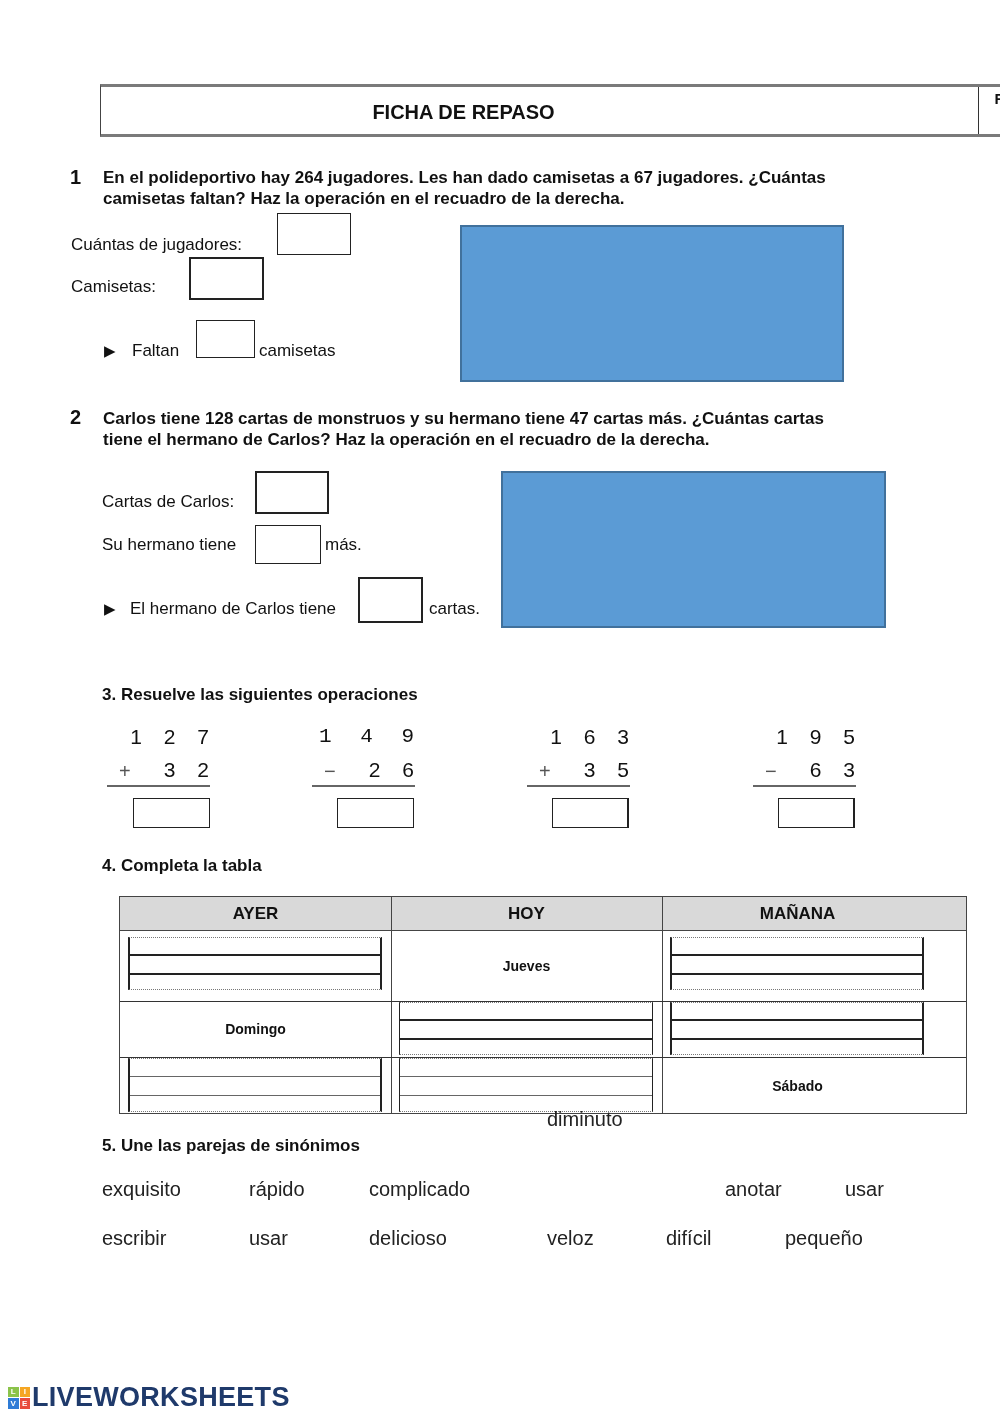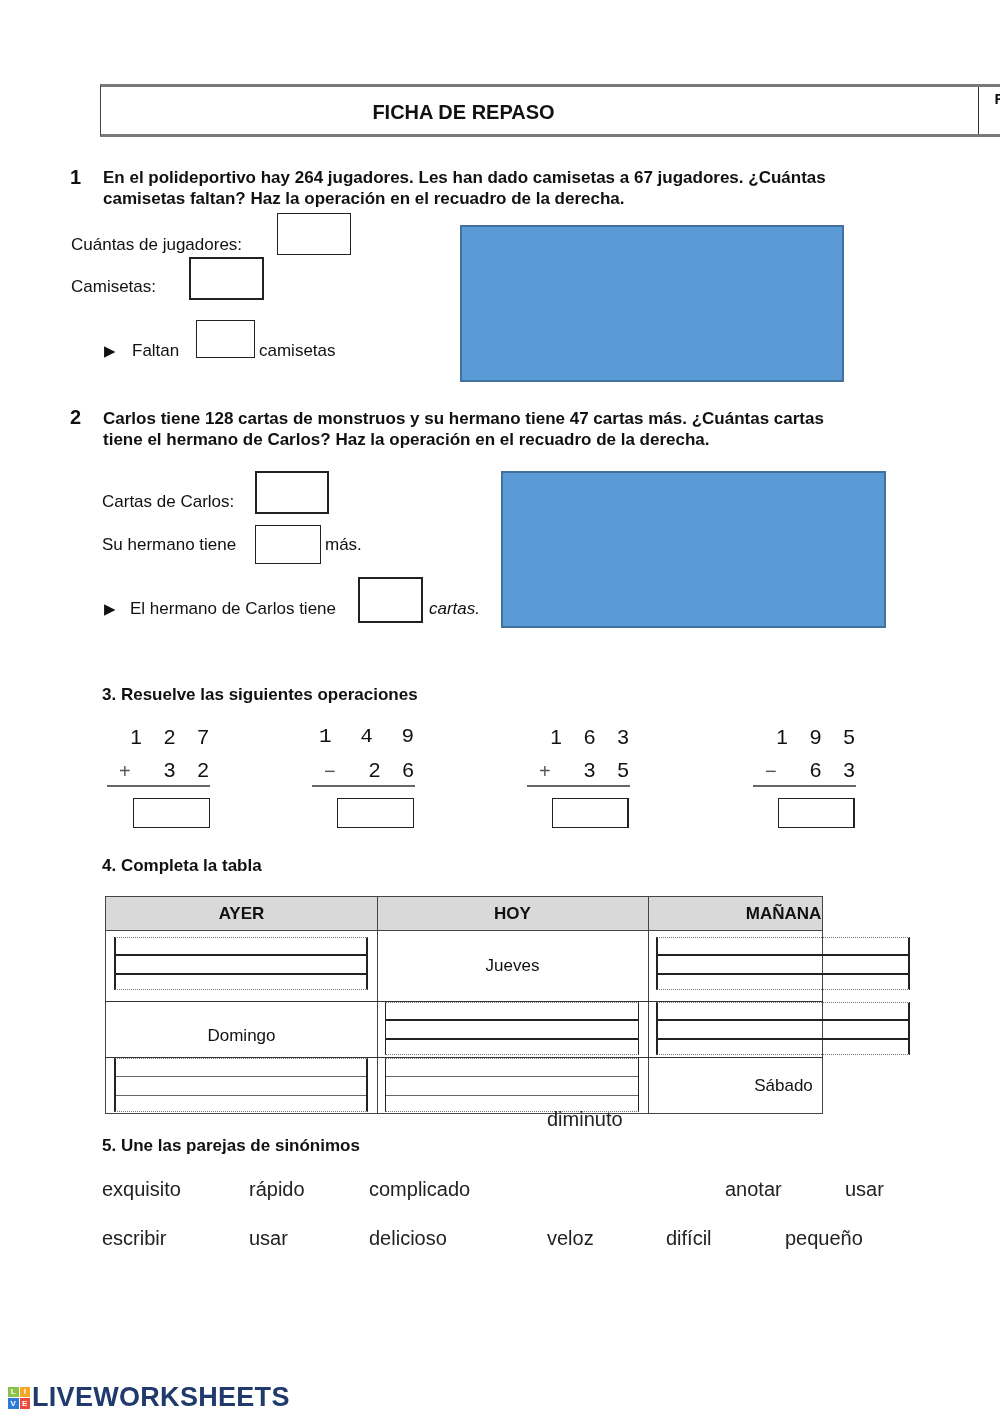--- a/index.html
+++ b/index.html
@@ -33,26 +33,26 @@
   .blue-panel { background: #5b9bd5; border: 2px solid #41719c; }
   .arrow { font-size: 15px; }
 
   
   .op { position: absolute; width: 110px; font-size: 21px; text-align: right; }
   .op .row { position: absolute; right: 0; letter-spacing: 8px; }
   .op .sign { position: absolute; left: 12px; color: #555; font-size: 20px; }
   .op .line { position: absolute; left: 0; width: 103px; height: 2px; background: #666; }
 
   
-  .tbl { left: 105px; top: 896px; width: 718px; height: 218px; border: 1px solid #444; }
+  .tbl { left: 119px; top: 896px; width: 848px; height: 218px; border: 1px solid #444; }
   .tbl .col { position: absolute; top: 0; height: 100%; border-left: 1px solid #444; }
   .tbl .hdr { position: absolute; left: 0; top: 0; width: 100%; height: 34px; background: #d9d9d9; border-bottom: 1px solid #444; }
   .tbl .hcell { position: absolute; top: 0; height: 34px; display: flex; align-items: center; justify-content: center; font-weight: bold; font-size: 17px; }
   .tbl .rowline { position: absolute; left: 0; width: 100%; height: 1px; background: #333; }
-  .tbl .day { position: absolute; display: flex; align-items: center; justify-content: center; font-weight: normal; font-size: 17px; text-align: center; }
+  .tbl .day { position: absolute; display: flex; align-items: center; justify-content: center; font-weight: bold; font-size: 14px; text-align: center; }
   .lined {
     position: absolute; border-left: 2px solid #222; border-right: 2px solid #222;
     border-top: 1px dotted #777; border-bottom: 1px dotted #777;
   }
   .lined .l { position: absolute; left: 0; width: 100%; height: 2px; background: #222; }
 
   
   .syn { font-size: 20px; color: #222; }
 
   
@@ -100,21 +100,21 @@
 <div class="abs lbl" style="left:102px; top:492px;">Cartas de Carlos:</div>
 <div class="abs box thick" style="left:255px; top:471px; width:74px; height:43px;"></div>
 
 <div class="abs lbl" style="left:102px; top:535px;">Su hermano tiene</div>
 <div class="abs box" style="left:255px; top:525px; width:66px; height:39px;"></div>
 <div class="abs lbl" style="left:325px; top:535px;">más.</div>
 
 <div class="abs arrow" style="left:104px; top:600px;">▶</div>
 <div class="abs lbl" style="left:130px; top:599px;">El hermano de Carlos tiene</div>
 <div class="abs box thick" style="left:358px; top:577px; width:65px; height:46px;"></div>
-<div class="abs lbl" style="left:429px; top:599px;font-style:italic;">cartas.</div>
+<div class="abs lbl" style="left:429px; top:599px;">cartas.</div>
 
 <div class="abs blue-panel" style="left:501px; top:471px; width:385px; height:157px;"></div>
 
 <div class="abs q-text" style="left:102px; top:684px;">3. Resuelve las siguientes operaciones</div>
 
 <div class="op" style="left:107px; top:725px; height:105px;">
   <div class="row" style="top:0;">1 2 7</div>
   <div class="sign" style="top:35px;">+</div>
   <div class="row" style="top:33px;">3 2</div>
   <div class="line" style="top:60px;"></div>
@@ -160,21 +160,21 @@
   <div class="lined" style="left:8px; top:40px; width:254px; height:53px;">
     <div class="l" style="top:16px;"></div>
     <div class="l" style="top:35px;"></div>
   </div>
   <div class="day" style="left:271px; top:34px; width:271px; height:70px;">Jueves</div>
   <div class="lined" style="left:550px; top:40px; width:254px; height:53px;">
     <div class="l" style="top:16px;"></div>
     <div class="l" style="top:35px;"></div>
   </div>
 
-  <div class="day" style="left:0; top:104px; width:271px; height:56px;margin-top:7px;">Domingo</div>
+  <div class="day" style="left:0; top:104px; width:271px; height:56px;">Domingo</div>
   <div class="lined" style="left:279px; top:105px; width:254px; height:53px; border-left-width:1px; border-right-width:1px;">
     <div class="l" style="top:16px;"></div>
     <div class="l" style="top:35px;"></div>
   </div>
   <div class="lined" style="left:550px; top:105px; width:254px; height:53px;">
     <div class="l" style="top:16px;"></div>
     <div class="l" style="top:35px;"></div>
   </div>
 
   <div class="lined" style="left:8px; top:161px; width:254px; height:54px;">

